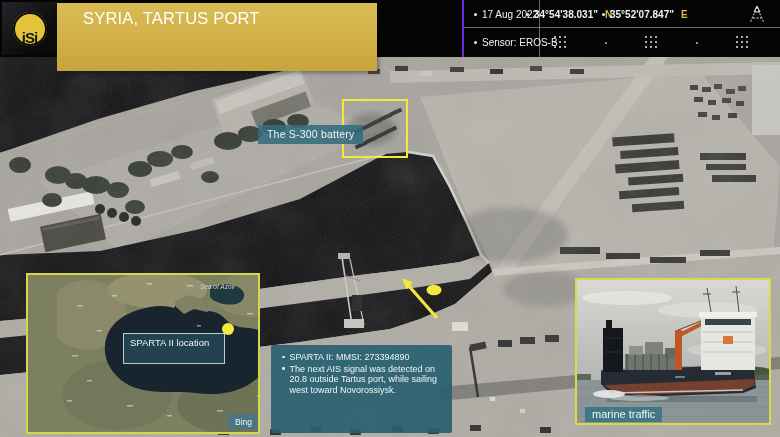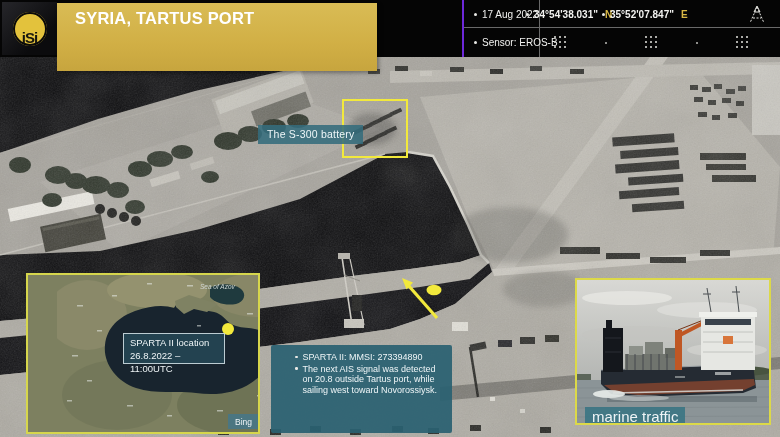--- a/index.html
+++ b/index.html
@@ -10,21 +10,21 @@
   
   .header{position:absolute;left:0;top:0;width:780px;height:57px;background:#050505;z-index:5;}
   .logo-box{position:absolute;left:2px;top:2px;width:55px;height:53px;
             background:linear-gradient(135deg,#26262a,#0b0b0d 70%);display:flex;align-items:center;justify-content:center;}
   .logo-circle{width:34px;height:34px;border-radius:50%;background:#e3c23c;display:flex;align-items:flex-end;justify-content:center;
                box-shadow:0 0 0 2px #0a0a0a inset;}
   .logo-text{font-weight:bold;font-size:15px;color:#15150f;letter-spacing:-1px;}
   .banner{position:absolute;left:57px;top:3px;width:320px;height:68px;z-index:6;
           background:linear-gradient(180deg,#d9bc55 0%,#d1af45 60%,#c7a53e 100%);
           padding:6px 0 0 18px;box-shadow:2px 2px 4px rgba(0,0,0,.35);}
-  .banner-title{color:#fff;font-weight:bold;font-size:16.5px;letter-spacing:.2px;}
+  .banner-title{color:#fff;font-weight:normal;font-size:16.5px;letter-spacing:.2px;margin-left:8px;}
   .banner-sub{color:#fdfdf8;font-size:14px;margin-top:3px;}
   .meta-table{position:absolute;left:462px;top:0;width:318px;height:57px;border-left:2px solid #6d28d9;}
   .meta-row1{position:absolute;left:0;top:0;width:100%;height:28px;border-bottom:1px solid #6a6a6a;}
   .meta-cell-divider{position:absolute;left:75px;top:0;width:1px;height:57px;background:#6a6a6a;}
   .meta-item{position:absolute;display:flex;align-items:center;gap:5px;color:#f2f2f0;font-size:10px;}
   .bullet-dot{width:3px;height:3px;border-radius:50%;background:#e9e9e6;flex:none;}
   .coord-suffix{color:#d9b845;font-weight:bold;margin-left:2px;}
   .compass{position:absolute;right:10px;top:5px;}
   .dotmatrix-row{position:absolute;left:90px;top:36px;display:flex;align-items:center;gap:0;}
   .dotgrid{display:grid;grid-template-columns:repeat(3,3px);grid-auto-rows:3px;gap:2px;margin-right:0;}
@@ -47,30 +47,30 @@
   .map-label-box{position:absolute;left:95px;top:58px;width:102px;height:31px;background:rgba(40,78,94,.72);
                  border:1px solid rgba(215,228,233,.85);color:#eef4f6;font-size:9.5px;line-height:13px;
                  padding:2px 0 0 6px;}
   .sea-label{position:absolute;left:172px;top:8px;color:#cdd5d3;font-size:6.5px;font-style:italic;}
   .map-dot{position:absolute;left:194px;top:48px;width:12px;height:12px;border-radius:50%;background:#f2e93c;}
   .bing-label{position:absolute;left:200px;top:139px;width:31px;height:15px;background:rgba(72,118,133,.92);
               color:#eef4f6;font-size:8.5px;display:flex;align-items:center;justify-content:center;}
 
   
   .info-box{position:absolute;left:271px;top:345px;width:181px;height:88px;z-index:4;
-            background:rgba(42,97,113,.93);border-radius:2px;padding:7px 8px 6px 24px;}
+            background:rgba(42,97,113,.93);border-radius:2px;padding:7px 8px 6px 11px;}
   .info-box ul{margin:0;padding:0;list-style:none;}
   .info-box li{display:flex;gap:5px;color:#eef5f7;font-size:9px;line-height:10.6px;margin-bottom:1px;}
   .info-box .bullet-dot{margin-top:3.5px;width:2.5px;height:2.5px;}
 
   
   .ship-photo{position:absolute;left:575px;top:278px;width:196px;height:147px;border:2px solid #dcd948;z-index:4;
               overflow:hidden;background:#c4c6c2;}
   .marine-label{position:absolute;left:8px;top:127px;background:rgba(60,117,131,.92);color:#eef4f6;
-                font-size:15px;padding:1px 7px 2px 7px;}
+                font-size:11px;padding:1px 7px 2px 7px;}
 </style>
 </head>
 <body>
 
 <div class="stage">
 
   <svg class="sat" viewBox="0 0 780 380" preserveAspectRatio="none">
     <defs>
       <filter id="grain" x="0" y="0" width="100%" height="100%">
         <feTurbulence type="fractalNoise" baseFrequency="0.75" numOctaves="2" stitchTiles="stitch"></feTurbulence>
@@ -370,21 +370,20 @@
         <rect x="55" y="20" width="5" height="1.5"></rect>
           <rect x="205" y="95" width="5" height="1.5"></rect>
         <rect x="10" y="125" width="5" height="1.5"></rect>
           <rect x="140" y="50" width="4" height="1.5"></rect>
       </g>
     </svg>
     <span class="sea-label">Sea of Azov</span>
     <div class="map-dot"></div>
     <div class="map-label-box">
       <div>SPARTA II location</div>
-      <div>26.8.2022 – 11:00UTC</div>
     </div>
     <div class="bing-label">Bing</div>
   </div>
 
   <div class="info-box">
     <ul>
       <li>
           <span class="bullet-dot"></span>
           <span>SPARTA II: MMSI: 273394890</span>
         </li>

